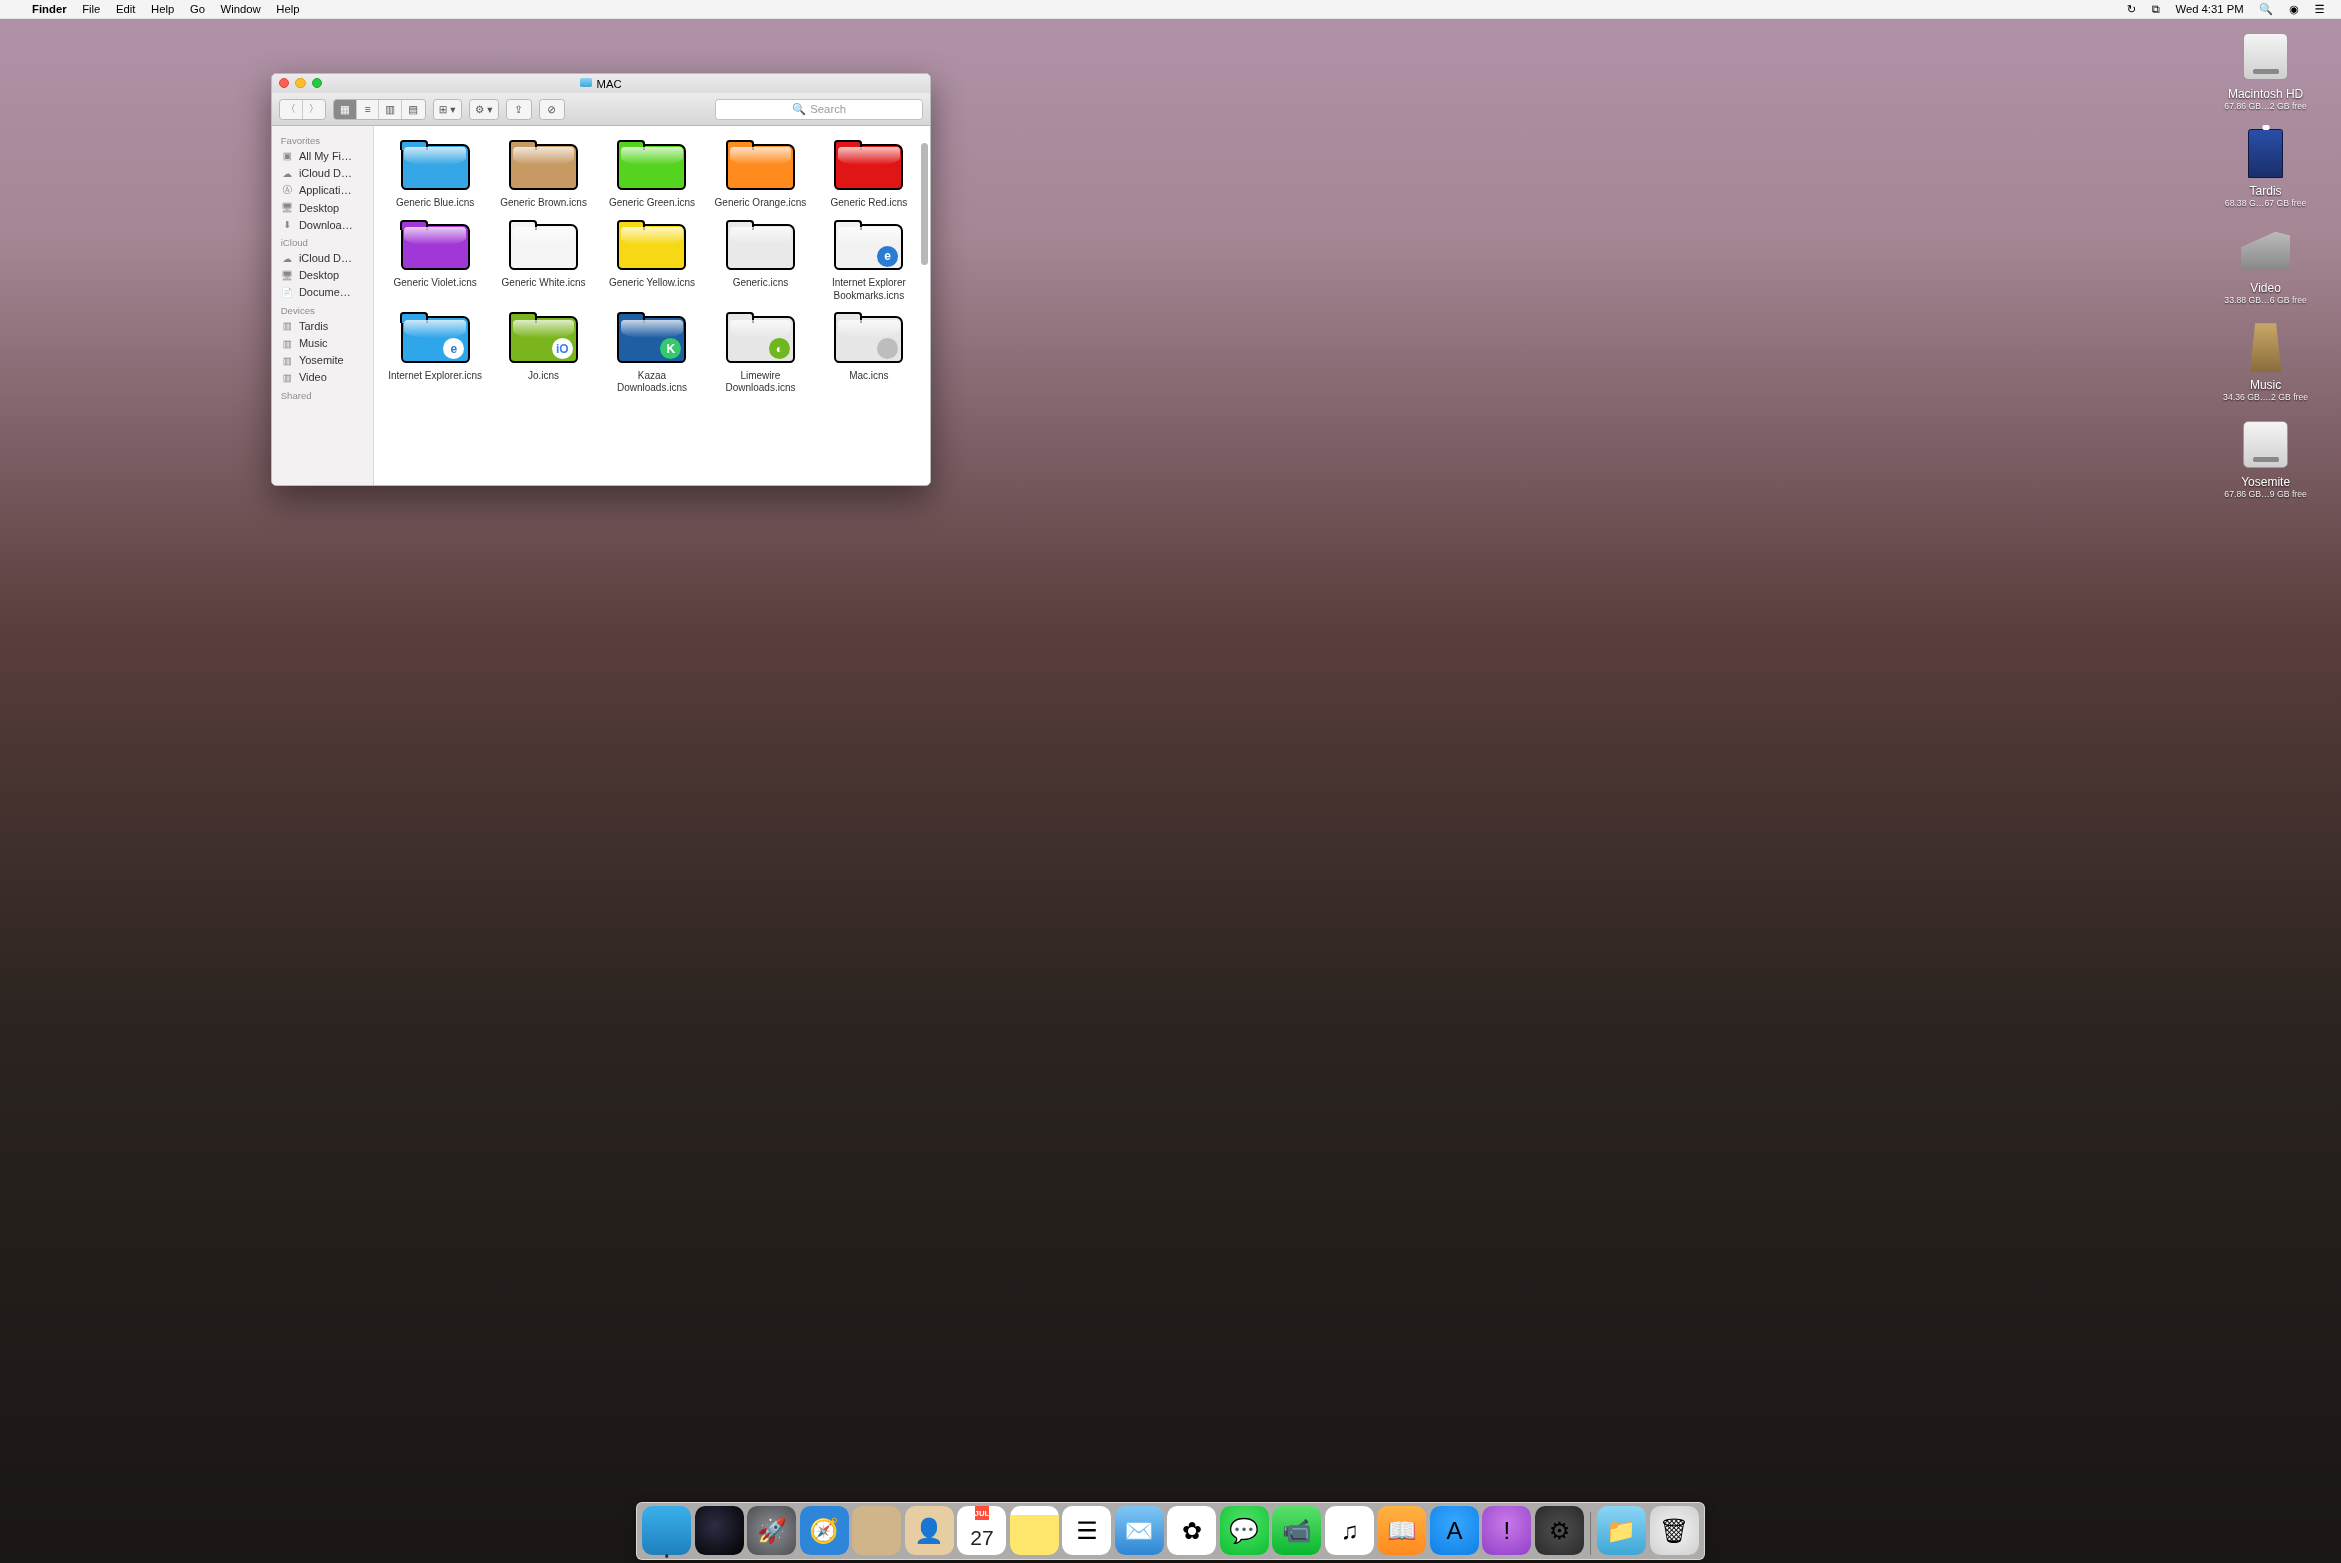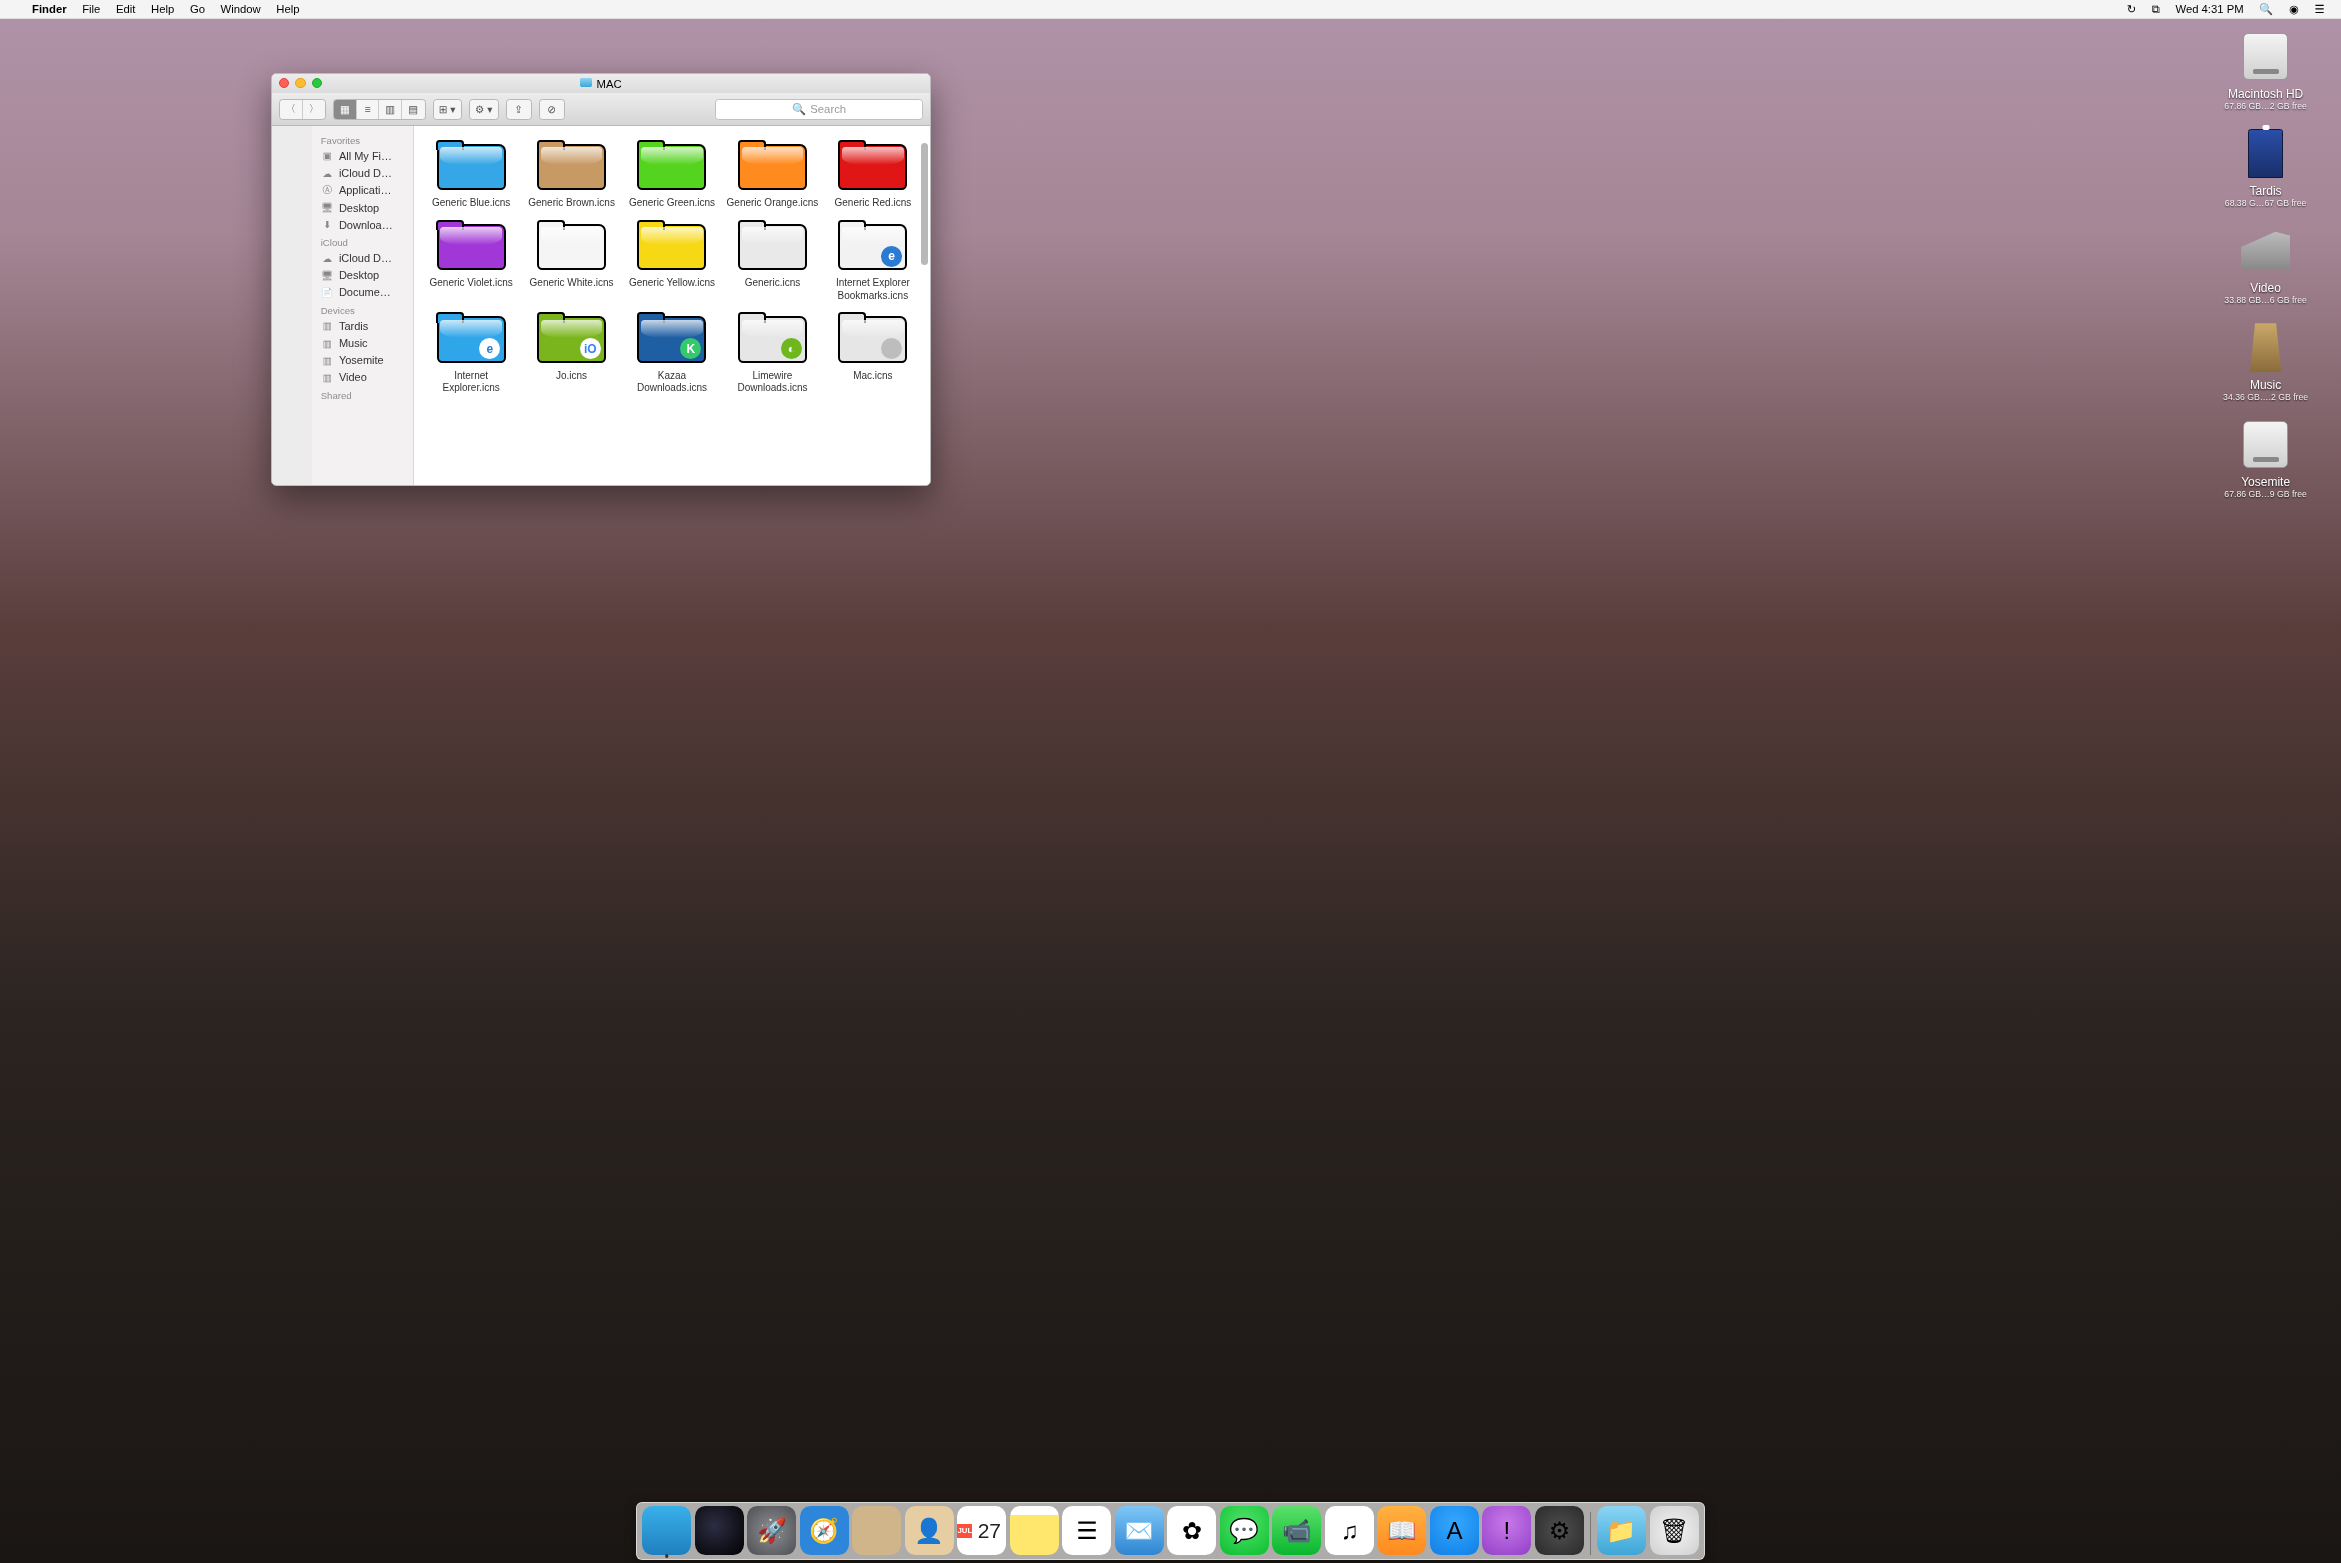--- a/index.html
+++ b/index.html
@@ -75,21 +75,21 @@
   .segbox .seg{width:22.6px;display:flex;align-items:center;justify-content:center;border-right:0.9px solid #ccc;font-size:10.4px;color:#555;}
   .segbox .seg:last-child{border-right:none;}
   .segbox .seg.active{background:#8a8a8a;color:#fff;}
   .tool-btn{height:21px;min-width:26px;border:0.9px solid #b8b8b8;border-radius:3.5px;background:#f5f5f5;display:flex;align-items:center;justify-content:center;font-size:10.4px;color:#555;padding:0 5.2px;}
   .tb-flex{flex:1;}
   .search{
     width:208px;height:21px;border:0.9px solid #c1c1c1;border-radius:3.5px;background:#fff;
     display:flex;align-items:center;justify-content:center;gap:4.3px;color:#9b9b9b;font-size:11.3px;
   }
 
-  .finder-body{flex:1;display:flex;overflow:hidden;margin-left:40px;}
+  .finder-body{flex:1;display:flex;overflow:hidden;}
   .sidebar{
     width:102px;background:#f3f1f2;border-right:0.9px solid #d8d8d8;overflow-y:auto;
     font-size:11px;color:#333;padding:5.2px 0;
   }
   .sb-heading{color:#8e8e8e;font-size:9.6px;padding:3.5px 8.7px 1.7px;font-weight:500;}
   .sb-item{display:flex;align-items:center;gap:5.2px;padding:2.6px 8.7px;white-space:nowrap;overflow:hidden;text-overflow:ellipsis;}
   .sb-icon{width:13px;height:11.3px;flex-shrink:0;display:inline-flex;align-items:center;justify-content:center;color:#888;font-size:9.6px;}
 
   .content{flex:1;background:#fff;overflow-y:auto;padding:14px 10.4px;position:relative;}
   .icon-grid{display:grid;grid-template-columns:repeat(5,1fr);gap:10.4px 7px;}
@@ -122,21 +122,21 @@
   .dock-item .dot{position:absolute;bottom:-2.6px;left:50%;transform:translateX(-50%);width:3.5px;height:3.5px;border-radius:50%;background:#333;}
   .dock-sep{width:0.9px;height:43px;background:rgba(0,0,0,.3);margin:0 2.6px;}
 
   
   .dk-finder{background:linear-gradient(#39b0e9,#1f7fbf);}
   .dk-siri{background:radial-gradient(circle at 40% 40%,#2d2d44,#000);}
   .dk-launch{background:radial-gradient(circle at 50% 50%,#8f9196,#4c4e52);}
   .dk-safari{background:radial-gradient(circle,#fff 30%,#e6e6e6 32%,#2d86d9 34%);}
   .dk-mission{width:49px;height:49px;background:#d0b48a;border-radius:10.4px;}
   .dk-contacts{background:#e7cda2;}
-  .dk-cal{background:#fff;display:flex;flex-direction:row;overflow:hidden;}
+  .dk-cal{background:#fff;display:flex;flex-direction:column;overflow:hidden;}
   .dk-cal .top{background:#ff4e3a;font-size:7.8px;color:#fff;font-weight:700;height:14px;display:flex;align-items:center;justify-content:center;}
   .dk-cal .num{flex:1;display:flex;align-items:center;justify-content:center;font-size:21px;font-weight:300;color:#222;}
   .dk-notes{background:linear-gradient(#fff 18%,#ffe66d 18%);}
   .dk-remind{background:#fff;}
   .dk-mail{background:linear-gradient(#7fc6f6,#2e86d2);}
   .dk-photos{background:#fff;}
   .dk-msg{background:radial-gradient(circle at 50% 35%,#52e26b,#0bbf2f);}
   .dk-ft{background:linear-gradient(#5be06b,#09b72e);}
   .dk-itunes{background:#fff;}
   .dk-ibooks{background:linear-gradient(#ffb242,#ff8a1e);}

